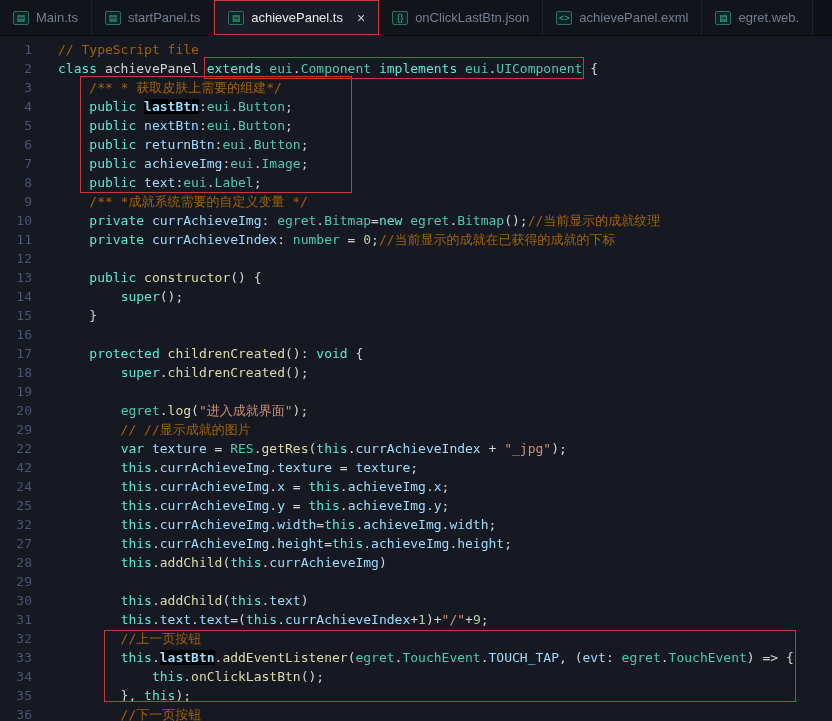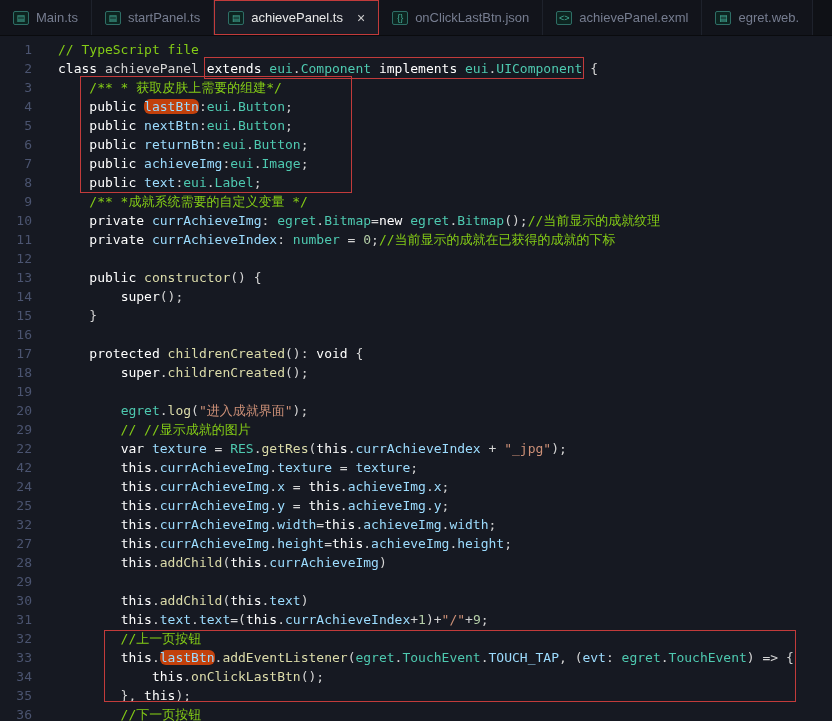--- a/index.html
+++ b/index.html
@@ -48,29 +48,29 @@
     padding-top:4px;
   }
   .gutter {
     width:44px; flex:none;
     text-align:right; padding-right:12px;
     color:#4b5470;
   }
   .gutter .ln { height:19px; }
   .code { padding-left:14px; white-space:pre; overflow:hidden; flex:1; }
   .line { height:19px; }
-  .com { color:#84cc16; }
-  .kw  { color:#ffffff; }
+  .com { color:#a16207; }
+  .kw  { color:#5eead4; }
   .typ { color:#4ec9b0; }
   .ident { color:#9cdcfe; }
   .fn  { color:#dcdcaa; }
   .str { color:#ce9178; }
   .num { color:#b5cea8; }
   .pun, .pln { color:#d4d4d4; }
-  .hl  { background:#c2410c; border-radius:6px; }
+  .hl  { background:#000000; border-radius:0;font-weight:bold; }
   
   .ann {
     position:absolute;
     border:1px solid #c23b3b;
     pointer-events:none;
   }
   .ann-line2    { top:21px;  left:204px; width:380px; height:22px; }
   .ann-members  { top:40px;  left:80px;  width:272px; height:117px; }
   .ann-listener { top:594px; left:104px; width:692px; height:72px; }
 </style>

